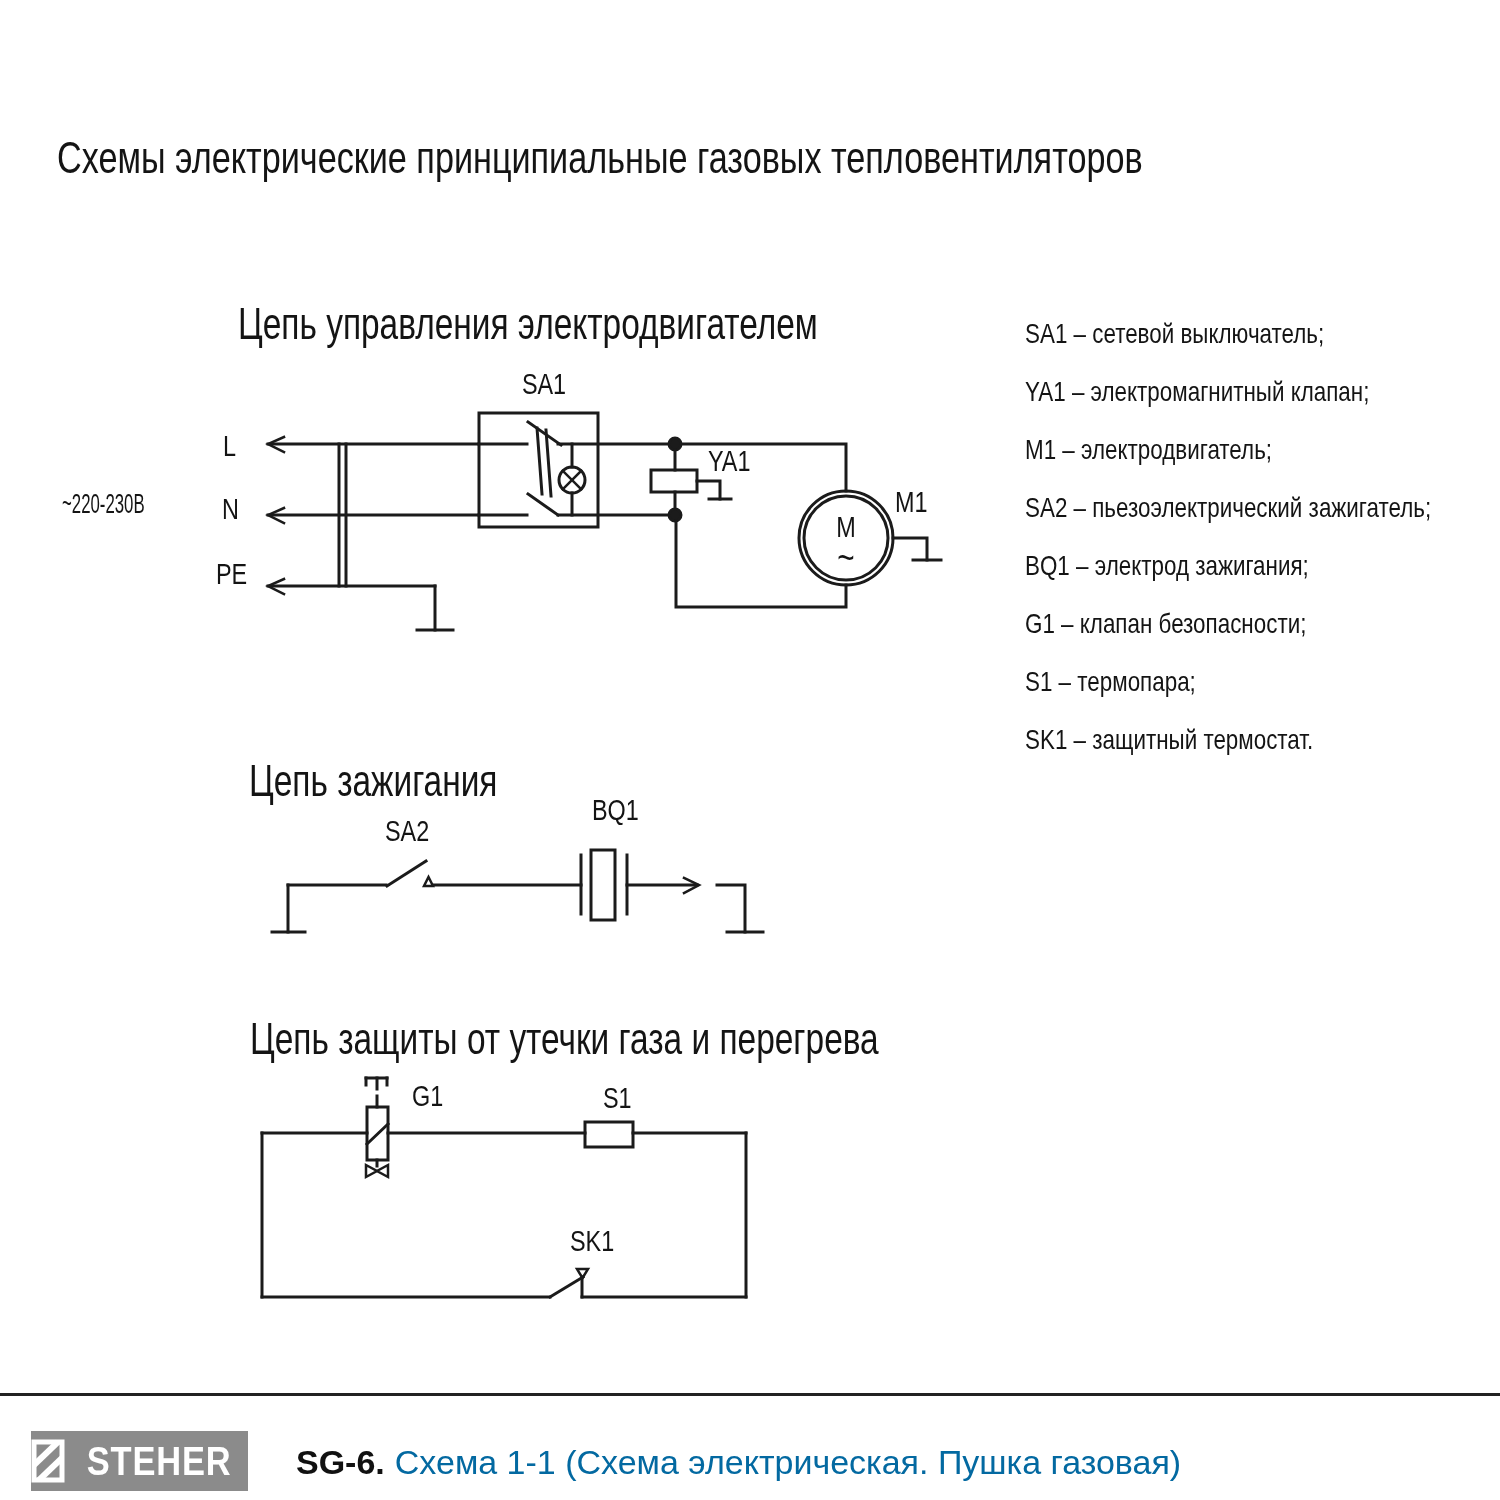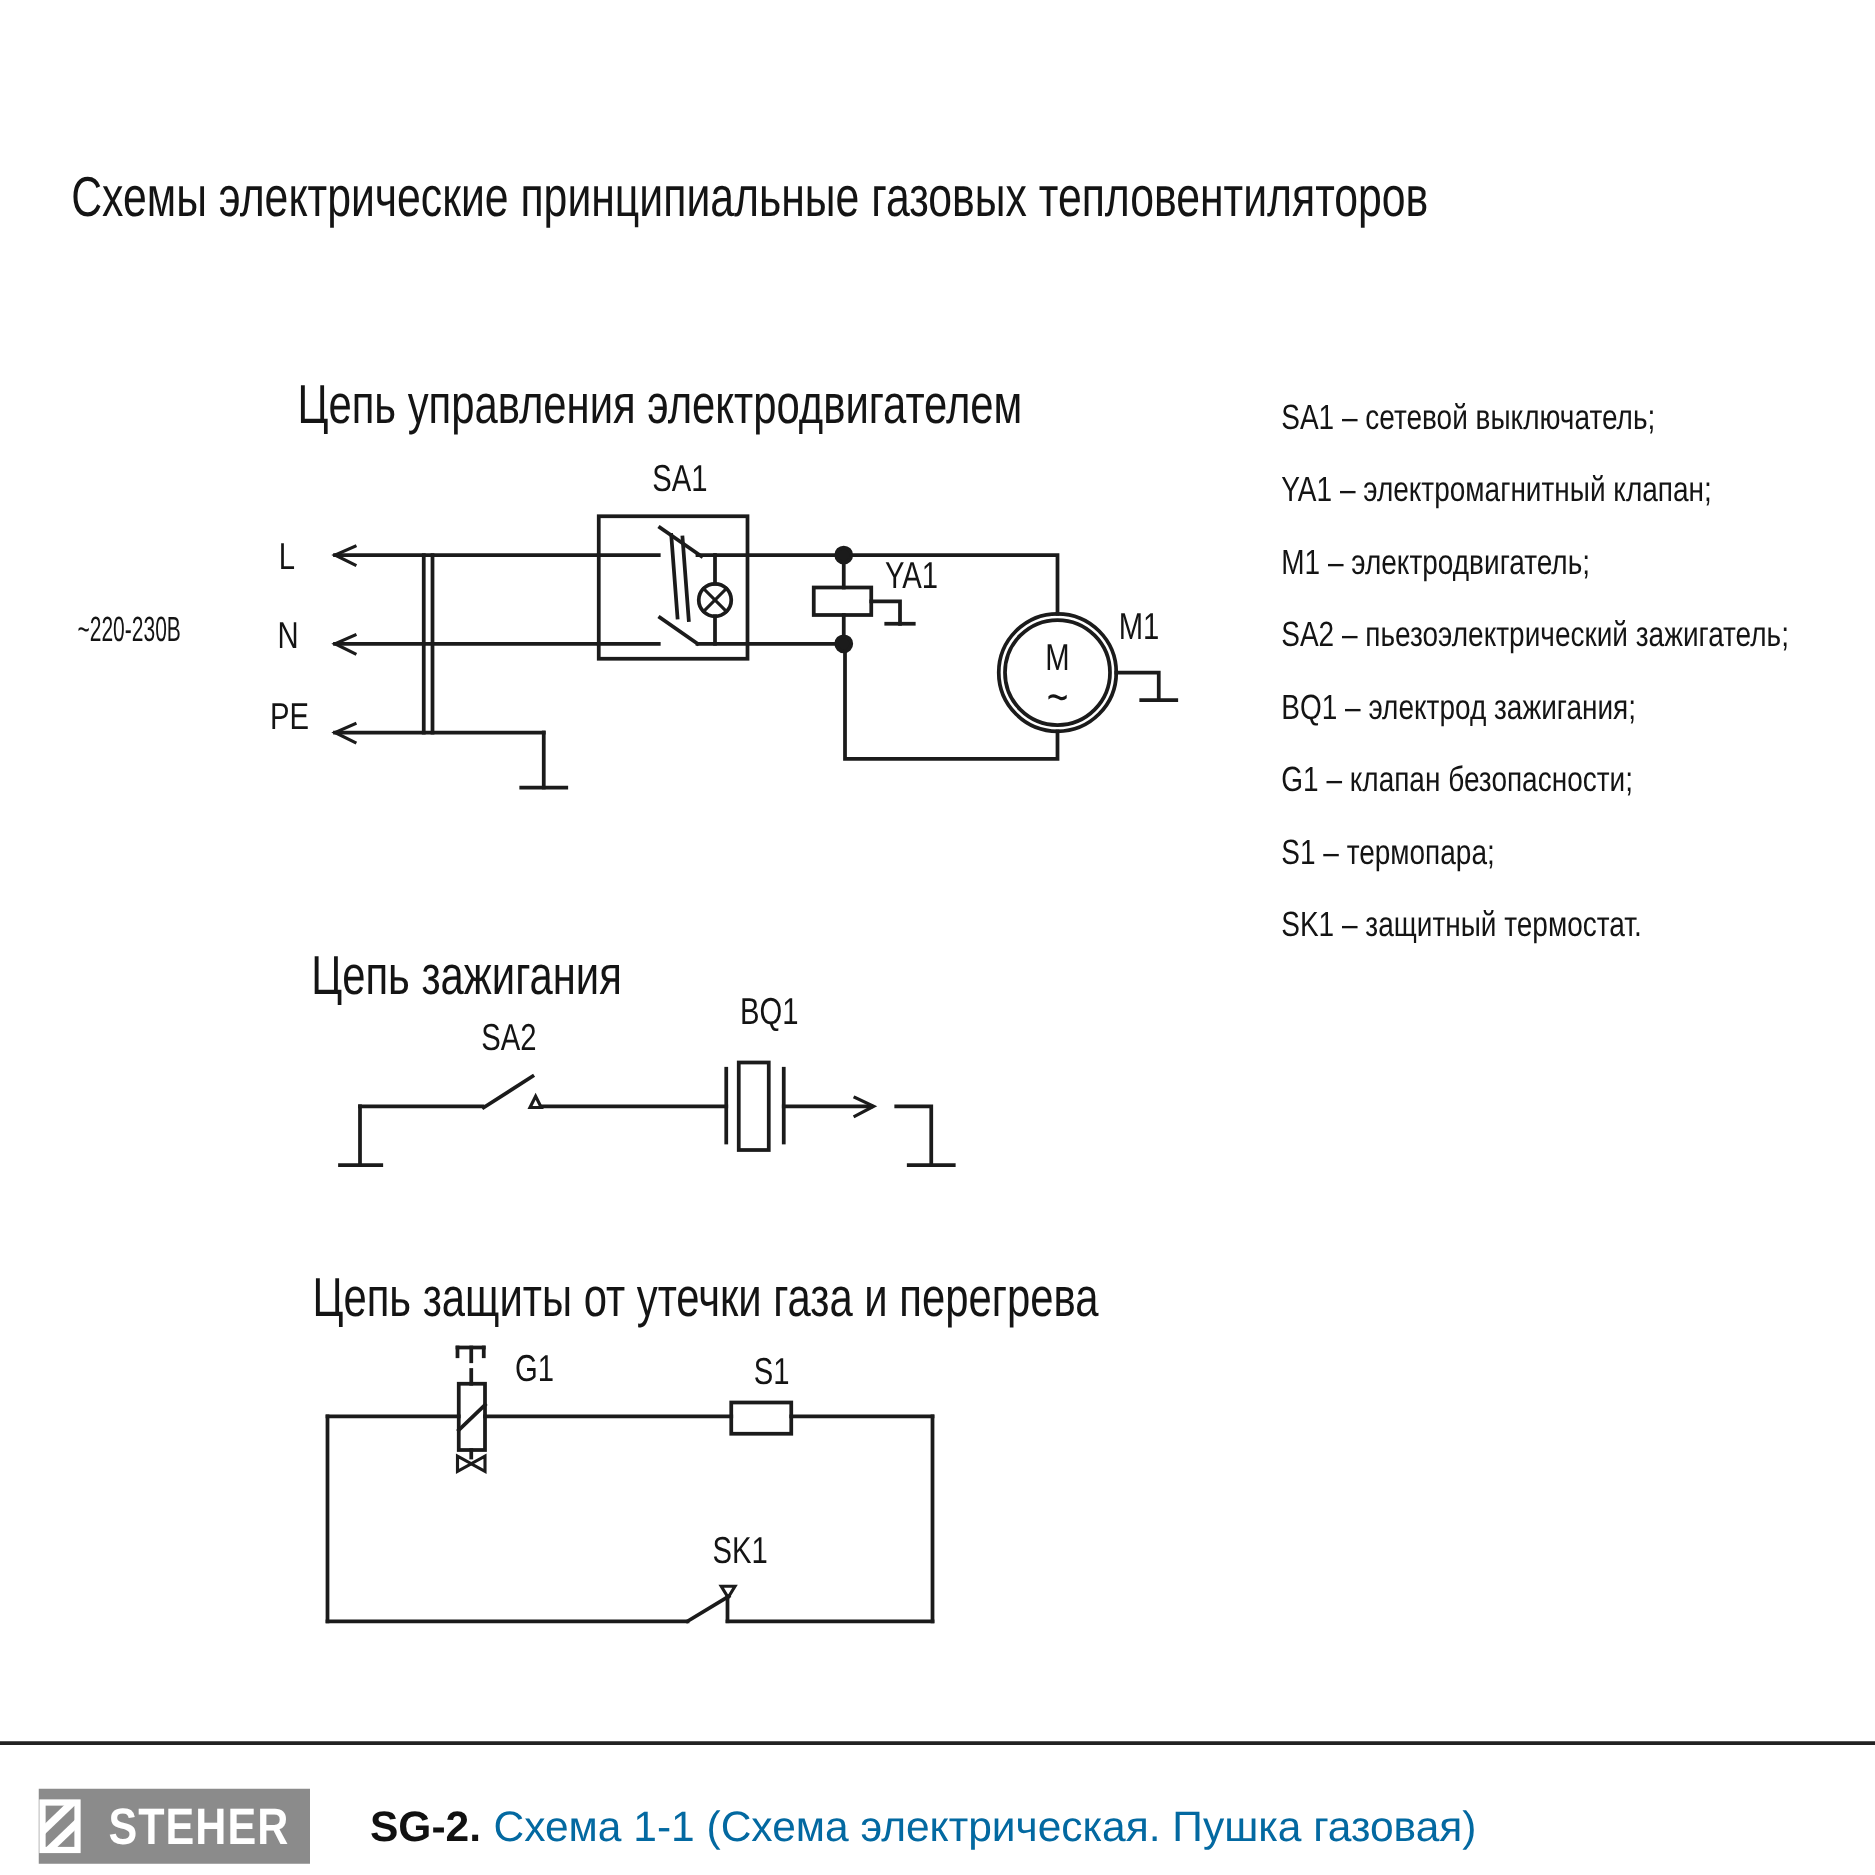--- a/index.html
+++ b/index.html
@@ -189,16 +189,16 @@
   <div id="divider"></div>
   <div id="logo">
     <svg width="34" height="44" viewBox="0 0 34 44">
       <rect x="3" y="3" width="28" height="38" fill="none" stroke="#ffffff" stroke-width="5"></rect>
       <line x1="3" y1="26" x2="27" y2="3" stroke="#ffffff" stroke-width="6"></line>
       <line x1="8" y1="41" x2="31" y2="19" stroke="#ffffff" stroke-width="6"></line>
     </svg>
     <span class="brand">STEHER</span>
   </div>
   <div id="footer-caption">
-    <span class="model">SG-2.</span><span class="caption">Схема 1-1 (Схема электрическая. Пушка газовая)</span>
+    <span class="model">SG-6.</span><span class="caption">Схема 1-1 (Схема электрическая. Пушка газовая)</span>
   </div>
 
 </div>
 
 </body></html>

